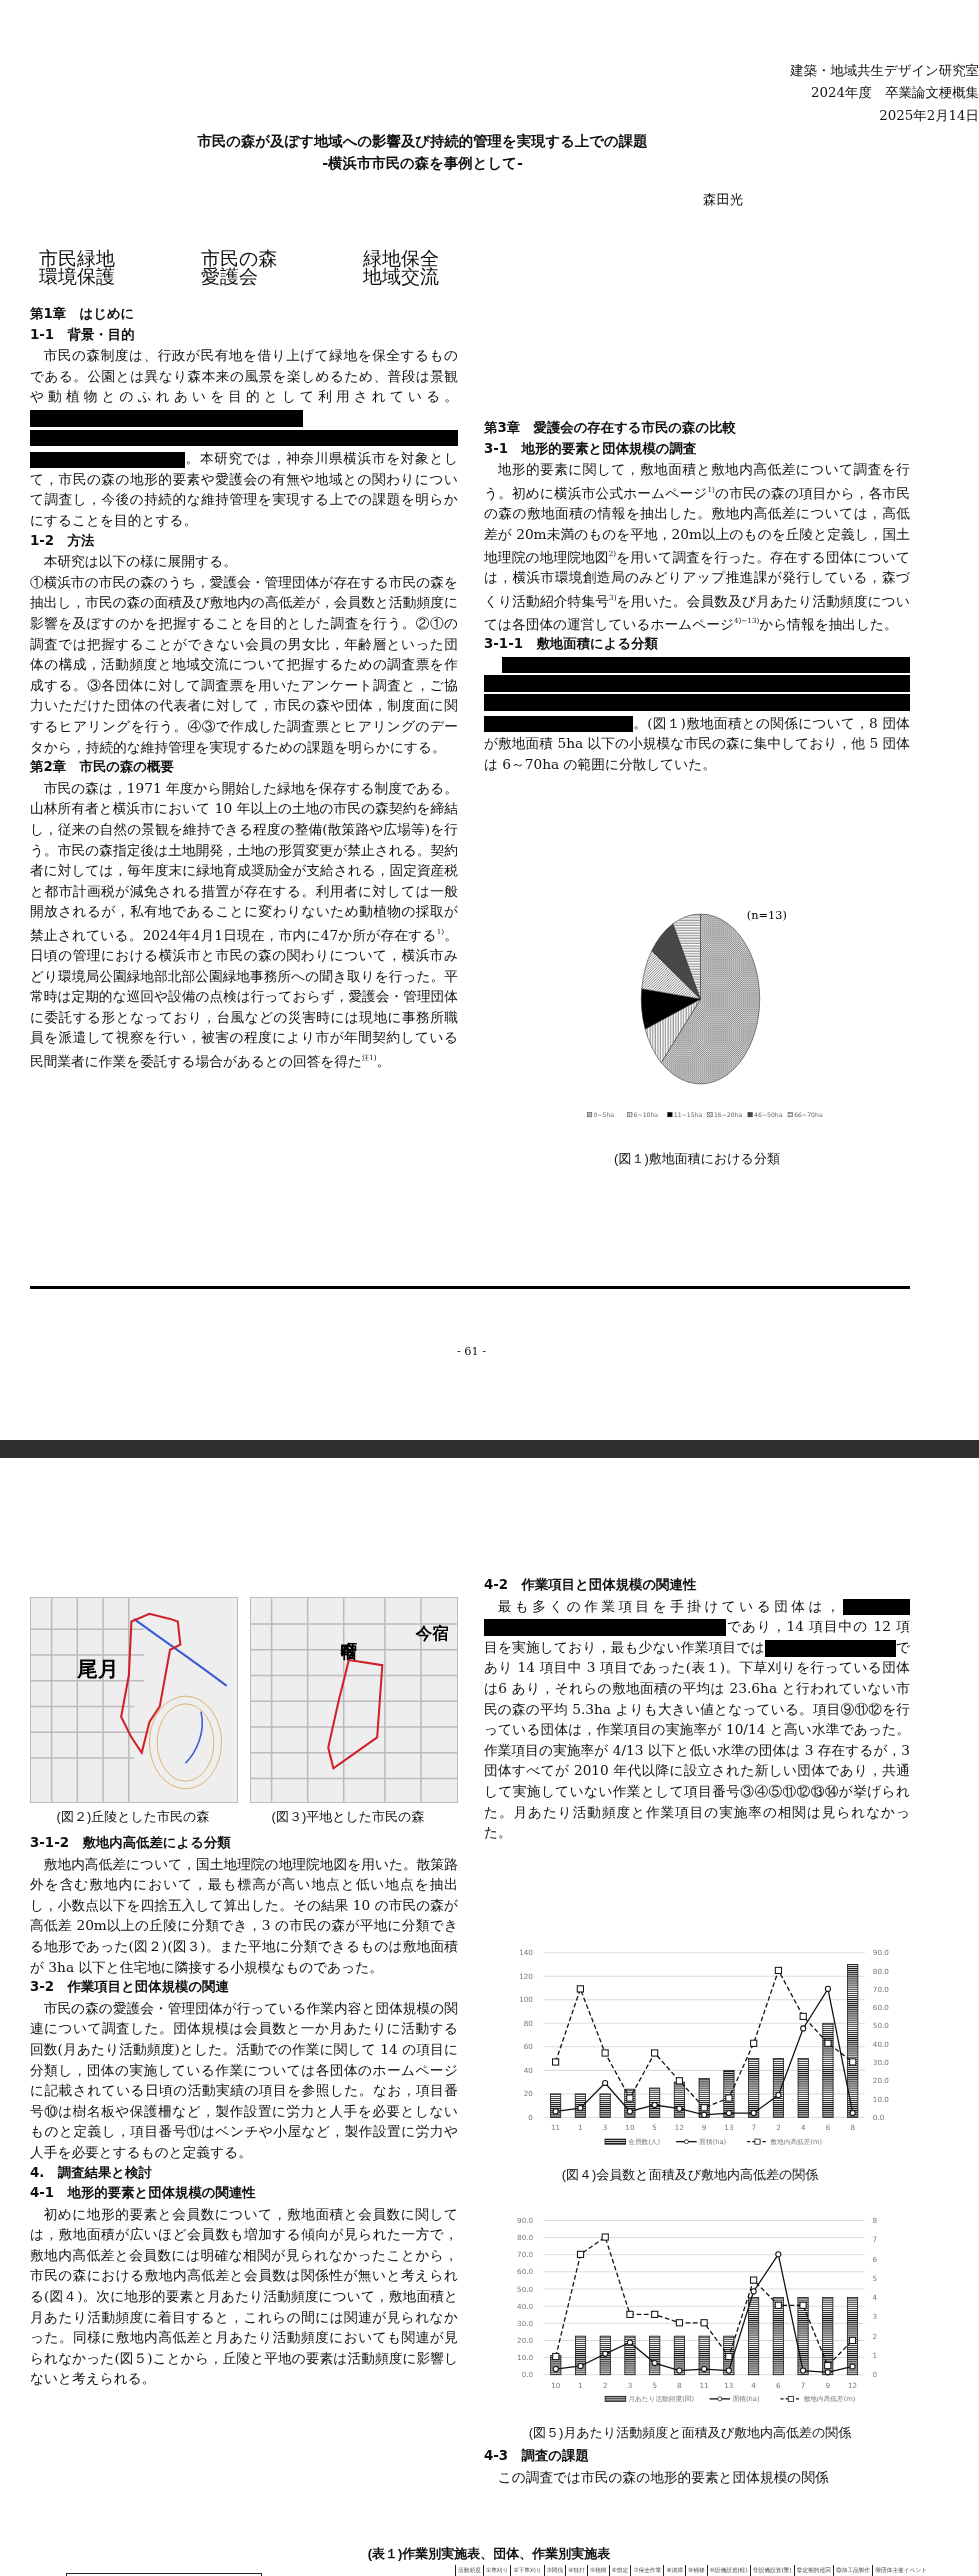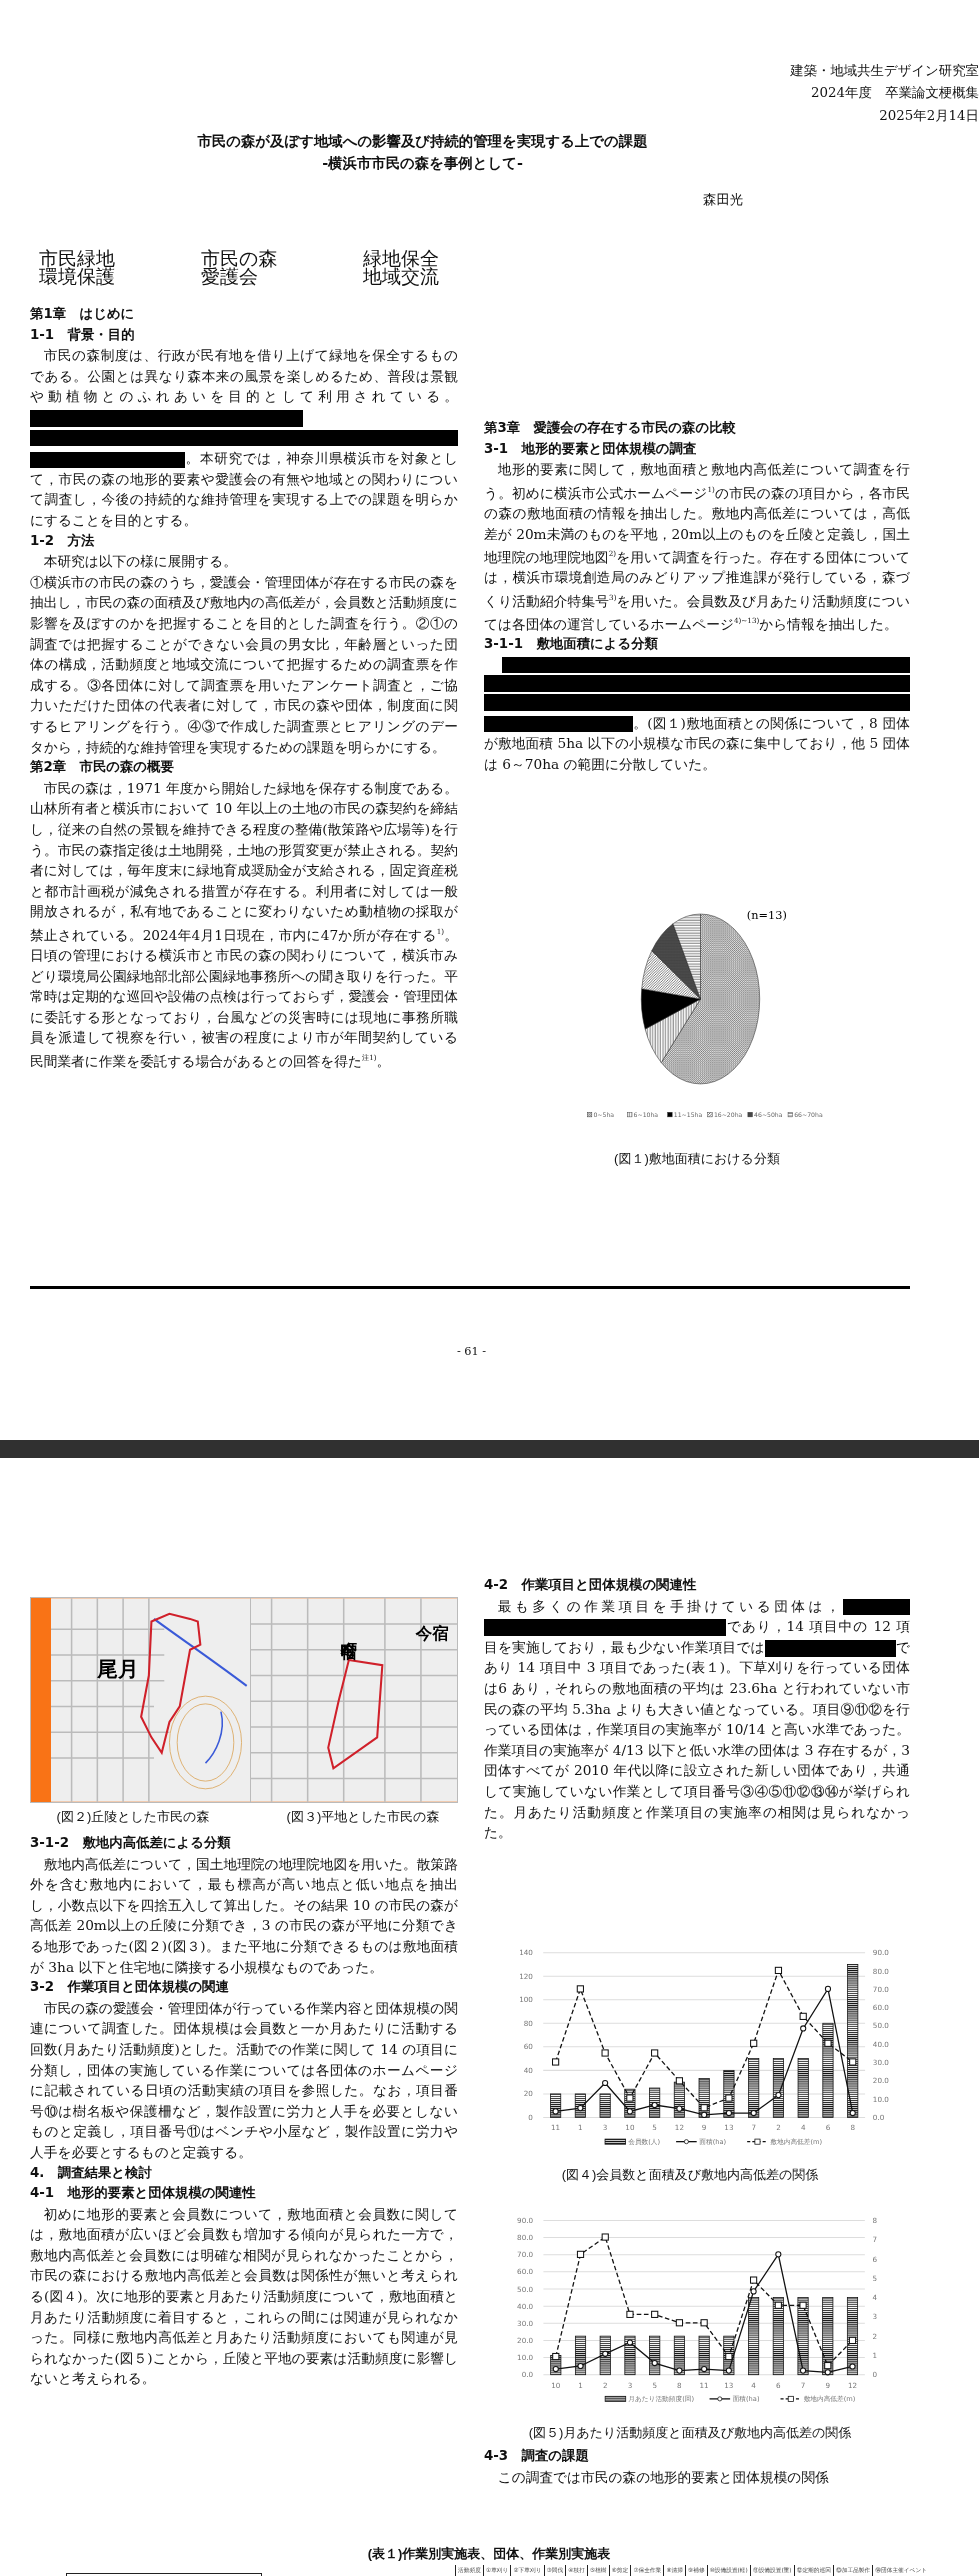--- a/index.html
+++ b/index.html
@@ -16,21 +16,21 @@
   .col{font-size:13.7px;line-height:20.6px;text-align:justify;}
   .col p{margin:0;}
   .ind{text-indent:1em;}
   .h1,.h2,.h3{font-family:"DejaVu Sans","Liberation Sans",sans-serif;font-weight:bold;font-size:13.4px;line-height:20.6px;margin:0;}
   .red{display:inline-block;background:#000;height:16.5px;vertical-align:middle;}
   .redblock{background:#000;height:16.5px;margin:2.1px 0;}
   .rule{height:3.1px;background:#000;}
   .pgnum{font-size:11.3px;text-align:center;}
   .cap{font-family:Liberation Sans, sans-serif;font-size:13px;text-align:center;}
   .sup{font-size:7.2px;vertical-align:super;}
-  .mapbox{border:0.5px solid #bbb;background:#f97316;overflow:hidden;}
+  .mapbox{border:0.5px solid #bbb;background:#fef9c3;overflow:hidden;}
   table.t1{border-collapse:collapse;font-family:"DejaVu Sans","Liberation Sans",sans-serif;font-size:5.7px;color:#444;}
   table.t1 td,table.t1 th{border-left:1px solid #222;padding:0 2.1px;height:11.3px;text-align:left;white-space:nowrap;font-weight:normal;}
   .notebox{border:1px solid #222;font-size:15.5px;text-align:center;line-height:38px;}
 </style>
 </head>
 <body>
 
 <div class="page" id="p1">
   <div class="abs hdr-r" style="top:61px;right:0;width:914px;">建築・地域共生デザイン研究室</div>
   <div class="abs hdr-r" style="top:83px;right:0;width:914px;">2024年度　卒業論文梗概集</div>
@@ -124,21 +124,21 @@
   <div class="abs cap" style="top:1150px;left:484px;width:426px;">(図１)敷地面積における分類</div>
 
   <div class="abs rule" style="top:1286px;left:30px;width:880px;"></div>
   <div class="abs pgnum" style="top:1345px;left:0;width:943px;">- 61 -</div>
 </div>
 
 <div id="gap"></div>
 
 <div class="page" id="p2">
 
-  <div class="abs mapbox" style="top:139px;left:30px;width:206px;height:204px;padding-left:20px;">
+  <div class="abs mapbox" style="top:139px;left:30px;width:206px;height:204px;">
     <svg width="206" height="204" viewBox="0 0 400 395">
       <rect width="400" height="395" fill="#eee"></rect>
       <g stroke="#bbb" stroke-width="3" fill="none">
         <path d="M0 60H220M0 110H220M0 160H220M0 210H200M0 260H230M0 310H200"></path>
         <path d="M40 0V395M90 0V395M140 0V395M190 0V395"></path>
       </g>
       <path d="M200 40C240 70 300 110 380 170" stroke="#3a5ad8" stroke-width="4" fill="none"></path>
       <path d="M330 220C340 260 320 300 300 320" stroke="#3a5ad8" stroke-width="3" fill="none"></path>
       <g stroke="#d9a050" stroke-width="1.5" fill="none">
         <ellipse cx="300" cy="280" rx="70" ry="90"></ellipse>
@@ -154,21 +154,21 @@
       <g stroke="#bbb" stroke-width="3" fill="none">
         <path d="M0 50H400M0 100H400M0 150H400M0 200H400M0 250H400M0 300H400M0 350H400"></path>
         <path d="M40 0V395M110 0V395M180 0V395M260 0V395M330 0V395"></path>
       </g>
       <path d="M190 120L255 130L245 270L160 330L150 290L170 200Z" fill="none" stroke="#d0202a" stroke-width="4"></path>
       <text x="190" y="60" font-size="32" font-weight="bold" font-family="DejaVu Sans, sans-serif" writing-mode="tb">今宿町</text>
       <text x="320" y="80" font-size="32" font-weight="bold" font-family="DejaVu Sans, sans-serif">今宿</text>
     </svg>
   </div>
   <div class="abs cap" style="top:350px;left:30px;width:206px;">(図２)丘陵とした市民の森</div>
-  <div class="abs cap" style="top:350px;left:260px;width:206px;">(図３)平地とした市民の森</div>
+  <div class="abs cap" style="top:350px;left:245px;width:206px;">(図３)平地とした市民の森</div>
 
   <div class="abs col" style="top:375px;left:30px;width:428px;">
     <p class="h3">3-1-2　敷地内高低差による分類</p>
     <p class="ind">敷地内高低差について，国土地理院の地理院地図を用いた。散策路外を含む敷地内において，最も標高が高い地点と低い地点を抽出し，小数点以下を四捨五入して算出した。その結果 10 の市民の森が高低差 20m以上の丘陵に分類でき，3 の市民の森が平地に分類できる地形であった(図２)(図３)。また平地に分類できるものは敷地面積が 3ha 以下と住宅地に隣接する小規模なものであった。</p>
     <p class="h2">3-2　作業項目と団体規模の関連</p>
     <p class="ind">市民の森の愛護会・管理団体が行っている作業内容と団体規模の関連について調査した。団体規模は会員数と一か月あたりに活動する回数(月あたり活動頻度)とした。活動での作業に関して 14 の項目に分類し，団体の実施している作業については各団体のホームページに記載されている日頃の活動実績の項目を参照した。なお，項目番号⑩は樹名板や保護柵など，製作設置に労力と人手を必要としないものと定義し，項目番号⑪はベンチや小屋など，製作設置に労力や人手を必要とするものと定義する。</p>
     <p class="h1">4.　調査結果と検討</p>
     <p class="h2">4-1　地形的要素と団体規模の関連性</p>
     <p class="ind">初めに地形的要素と会員数について，敷地面積と会員数に関しては，敷地面積が広いほど会員数も増加する傾向が見られた一方で，敷地内高低差と会員数には明確な相関が見られなかったことから，市民の森における敷地内高低差と会員数は関係性が無いと考えられる(図４)。次に地形的要素と月あたり活動頻度について，敷地面積と月あたり活動頻度に着目すると，これらの間には関連が見られなかった。同様に敷地内高低差と月あたり活動頻度においても関連が見られなかった(図５)ことから，丘陵と平地の要素は活動頻度に影響しないと考えられる。</p>
   </div>

